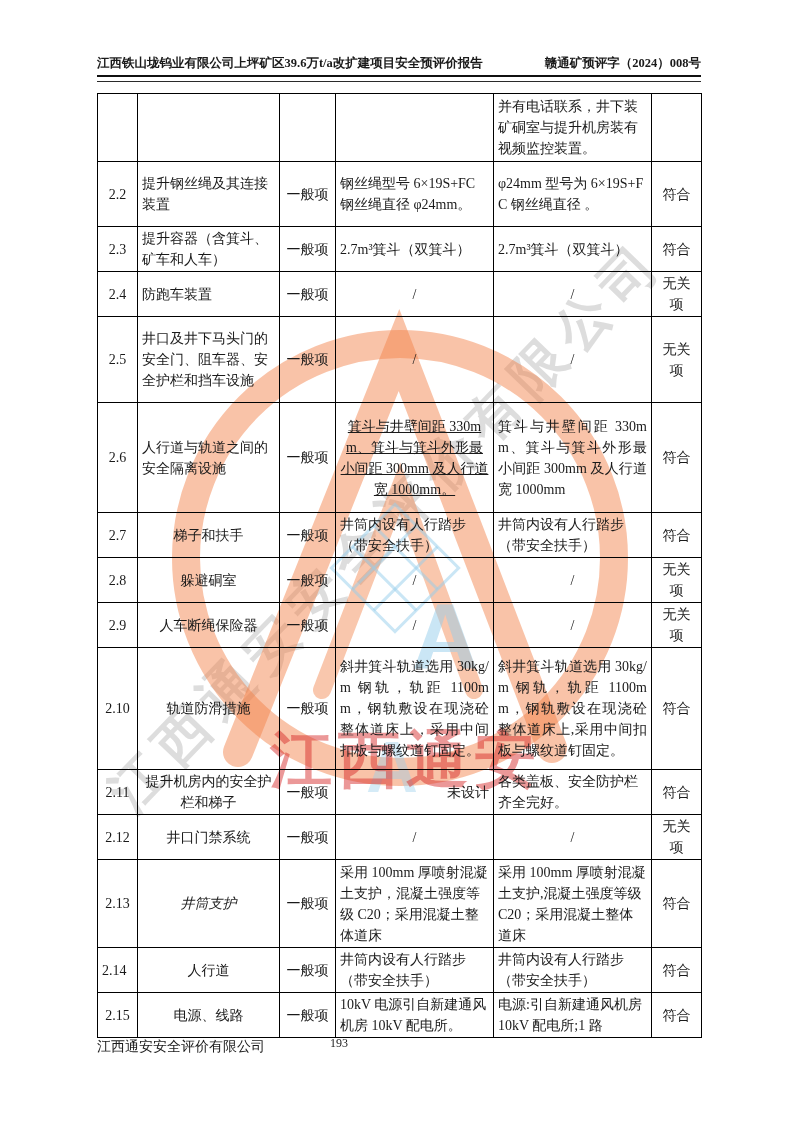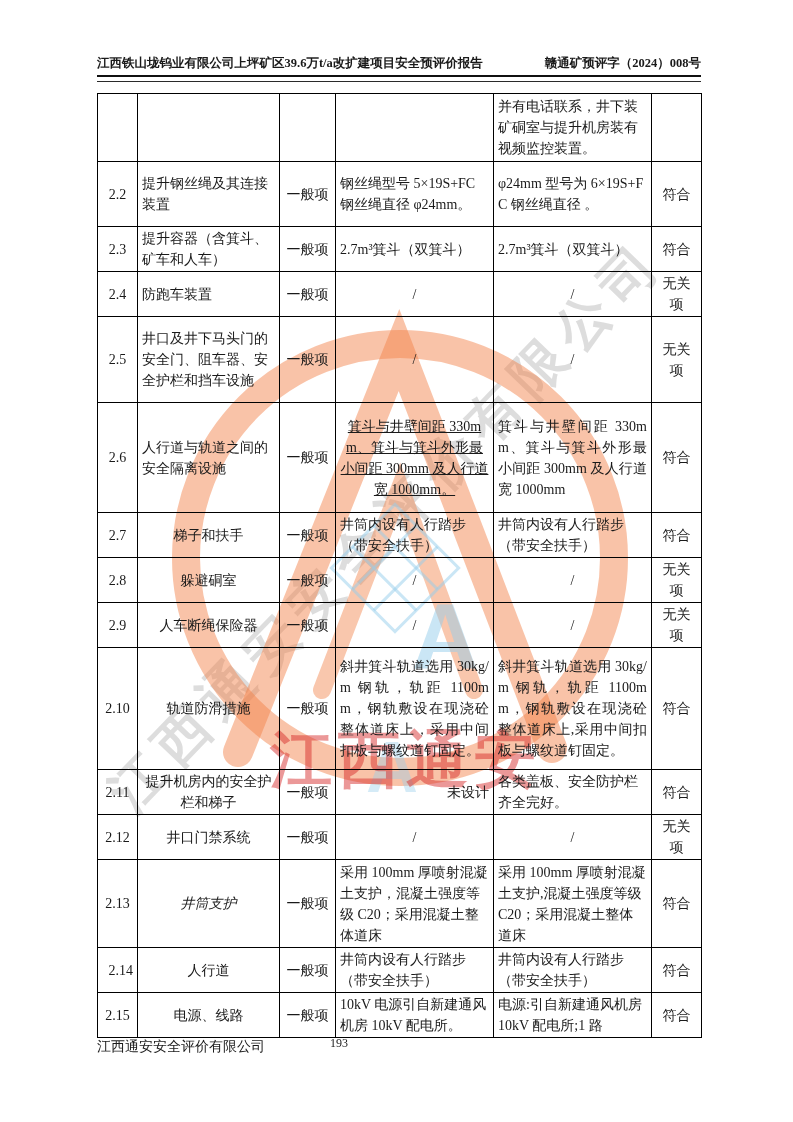--- a/index.html
+++ b/index.html
@@ -93,21 +93,21 @@
           <td style="text-align: center;"></td>
           <td style="text-align: center;"></td>
           <td style="text-align: center;"></td>
           <td style="text-align: left;">并有电话联系，井下装矿硐室与提升机房装有视频监控装置。</td>
           <td style="text-align: center;"></td>
         </tr>
         <tr style="height: 65px;">
           <td style="text-align: center;">2.2</td>
           <td style="text-align: left;">提升钢丝绳及其连接装置</td>
           <td style="text-align: center;">一般项</td>
-          <td style="text-align: left;">钢丝绳型号 5×19S+FC 钢丝绳直径 φ24mm。</td>
+          <td style="text-align: left;">钢丝绳型号 6×19S+FC 钢丝绳直径 φ24mm。</td>
           <td style="text-align: left;">φ24mm 型号为 6×19S+FC 钢丝绳直径 。</td>
           <td style="text-align: center;">符合</td>
         </tr>
         <tr style="height: 44px;">
           <td style="text-align: center;">2.3</td>
           <td style="text-align: left;">提升容器（含箕斗、矿车和人车）</td>
           <td style="text-align: center;">一般项</td>
           <td style="text-align: left;">2.7m³箕斗（双箕斗）</td>
           <td style="text-align: left;">2.7m³箕斗（双箕斗）</td>
           <td style="text-align: center;">符合</td>
@@ -186,21 +186,21 @@
         </tr>
         <tr style="height: 88px;">
           <td style="text-align: center;">2.13</td>
           <td style="text-align: center; font-style: italic;">井筒支护</td>
           <td style="text-align: center;">一般项</td>
           <td style="text-align: left;">采用 100mm 厚喷射混凝土支护，混凝土强度等级 C20；采用混凝土整体道床</td>
           <td style="text-align: left;">采用 100mm 厚喷射混凝土支护,混凝土强度等级 C20；采用混凝土整体道床</td>
           <td style="text-align: center;">符合</td>
         </tr>
         <tr style="height: 44px;">
-          <td style="text-align: right;">2.14</td>
+          <td style="text-align: left;">2.14</td>
           <td style="text-align: center;">人行道</td>
           <td style="text-align: center;">一般项</td>
           <td style="text-align: left;">井筒内设有人行踏步（带安全扶手）</td>
           <td style="text-align: left;">井筒内设有人行踏步（带安全扶手）</td>
           <td style="text-align: center;">符合</td>
         </tr>
         <tr style="height: 45px; margin-top: 16px;">
           <td style="text-align: center;">2.15</td>
           <td style="text-align: center;">电源、线路</td>
           <td style="text-align: center;">一般项</td>

